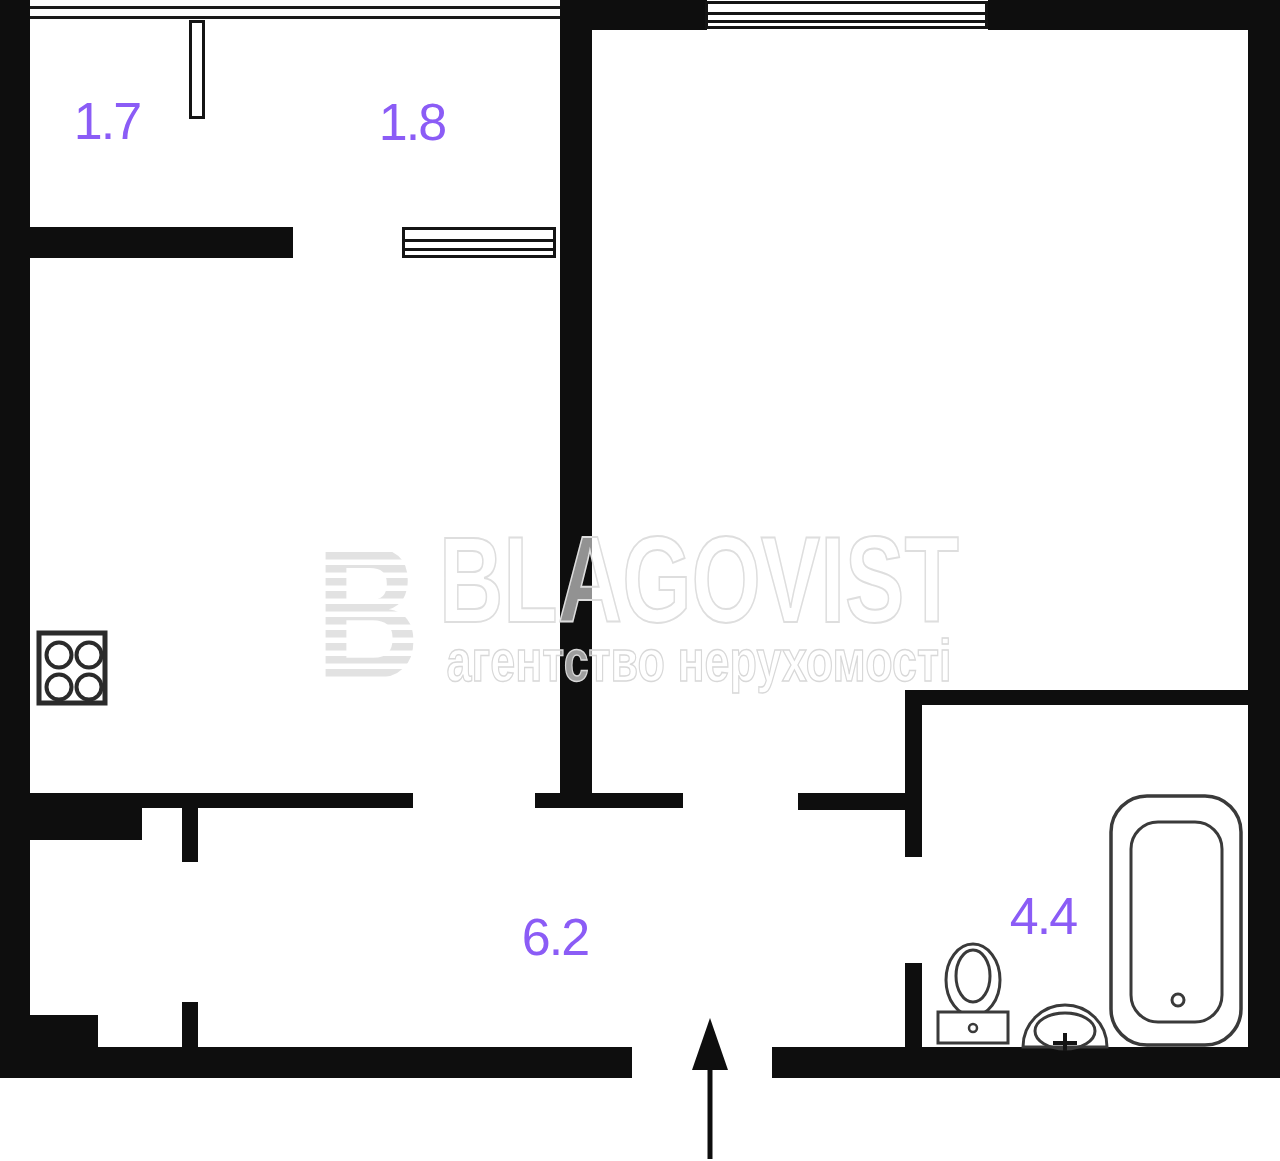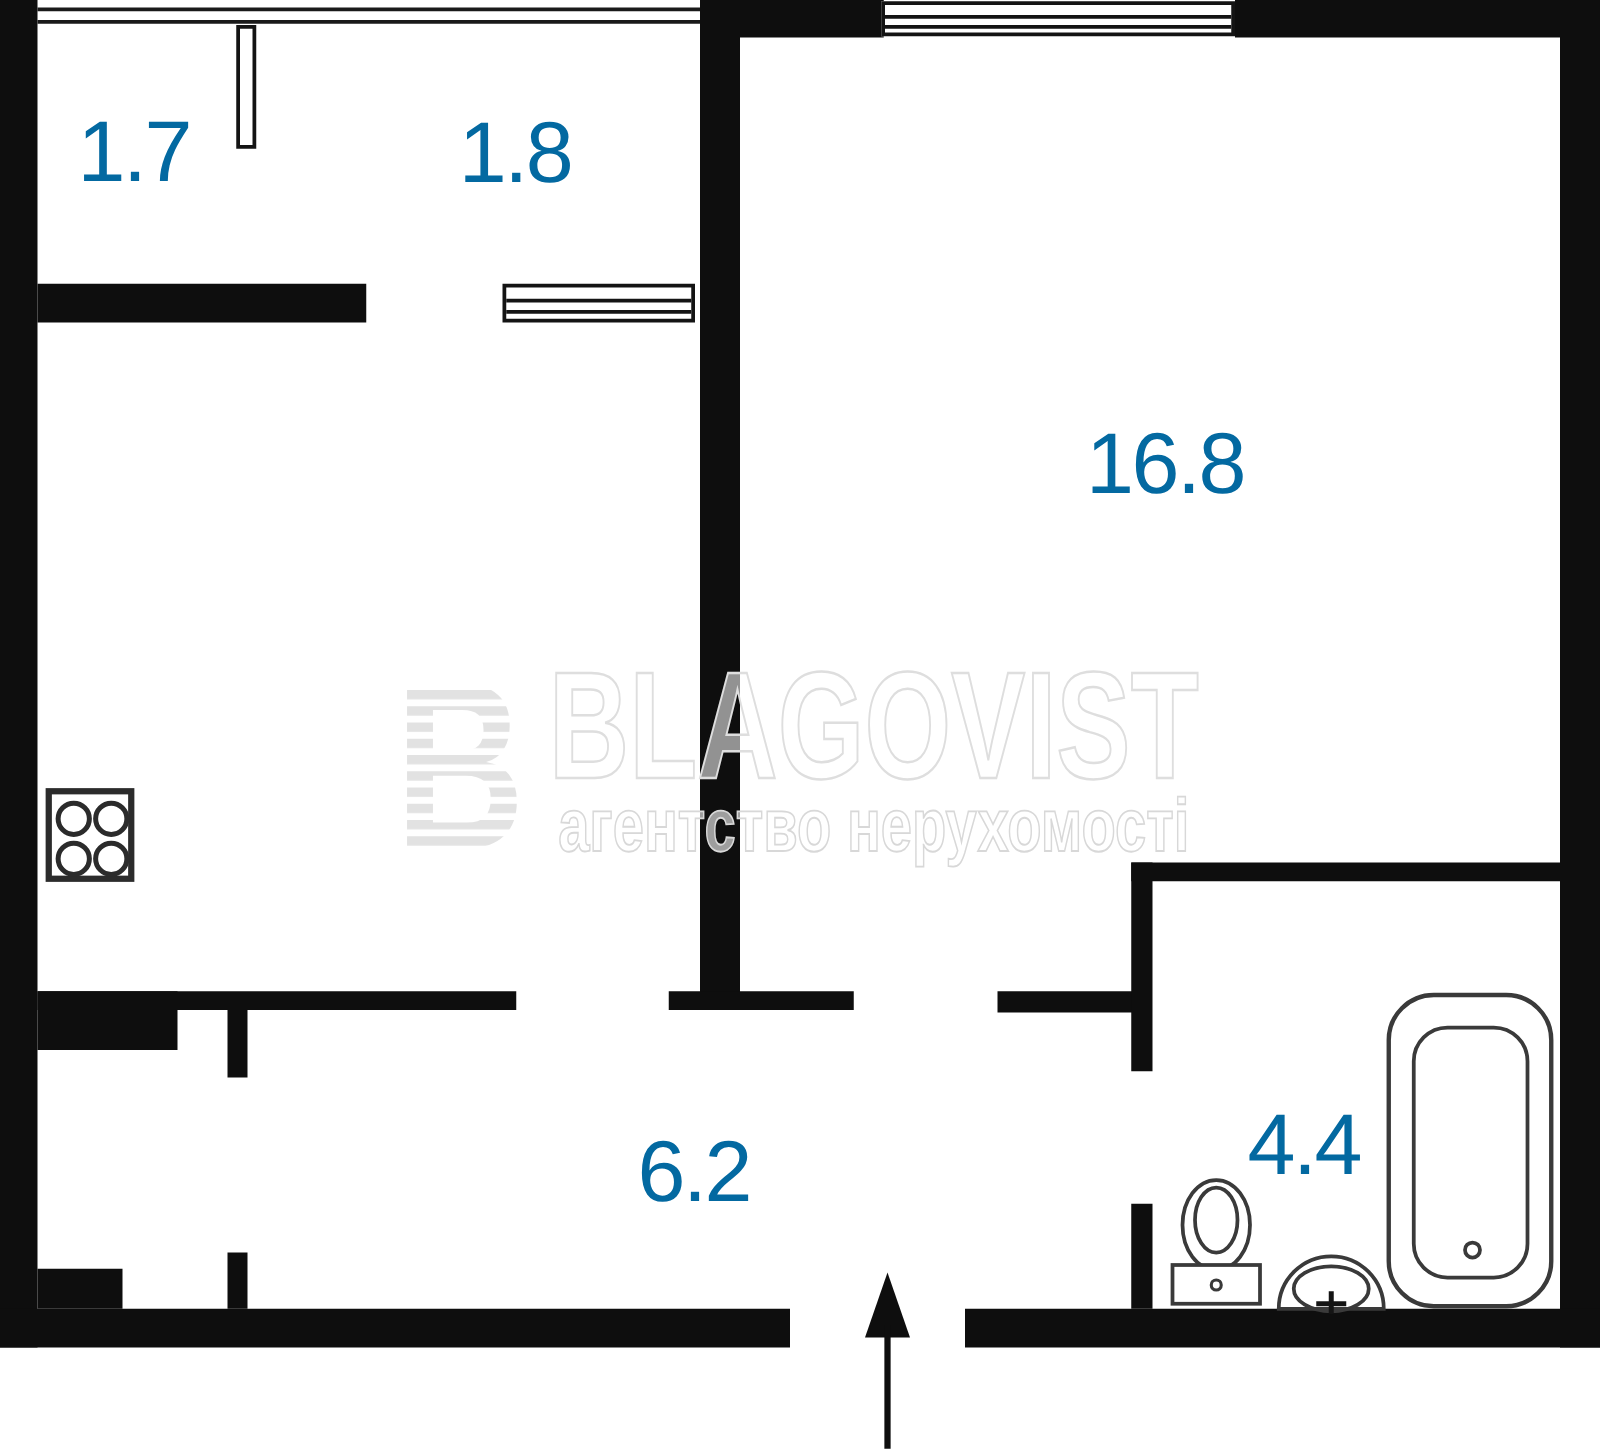--- a/index.html
+++ b/index.html
@@ -11,21 +11,21 @@
   .thinline{position:absolute;background:#1a1a1a;}
   .win{
     position:absolute;background:#ffffff;border:3px solid #141414;box-sizing:border-box;
   }
   .win .mull{position:absolute;left:0;right:0;height:3px;background:#141414;}
   .divider{
     position:absolute;background:#ffffff;border:3px solid #141414;box-sizing:border-box;
   }
   .room-label{
     position:absolute;transform:translate(-50%,-50%);
-    font-size:69px;font-weight:400;letter-spacing:-2px;color:#0369a1;white-space:nowrap;
+    font-size:52px;font-weight:400;letter-spacing:-2px;color:#8b5cf6;white-space:nowrap;
   }
   .fixture{position:absolute;}
   .wm{position:absolute;left:290px;top:500px;}
 </style>
 </head>
 <body>
 
 <div class="plan">
 
   <div class="wall" style="left:0;top:0;width:30px;height:1078px"></div>
@@ -100,17 +100,16 @@
     <text x="409" y="181" text-anchor="middle" font-family="Liberation Sans, sans-serif" font-weight="bold" font-size="60" textLength="505" lengthAdjust="spacingAndGlyphs" fill="rgba(255,255,255,0.6)" stroke="#d8d8d8" stroke-width="1.5">агентство нерухомості</text>
   </svg>
 
   <svg class="fixture" style="left:688px;top:1016px" width="44" height="145" viewBox="0 0 44 145">
     <polygon points="22,2 40,54 4,54" fill="#0e0e0e"></polygon>
     <line x1="22" y1="44" x2="22" y2="143" stroke="#0e0e0e" stroke-width="5"></line>
   </svg>
 
   <div class="room-label" style="left:107px;top:121px">1.7</div>
   <div class="room-label" style="left:412px;top:122px">1.8</div>
-  <div class="room-label" style="left:932px;top:371px">16.8</div>
   <div class="room-label" style="left:555px;top:937px">6.2</div>
   <div class="room-label" style="left:1043px;top:916px">4.4</div>
 
 </div>
 
 </body></html>

